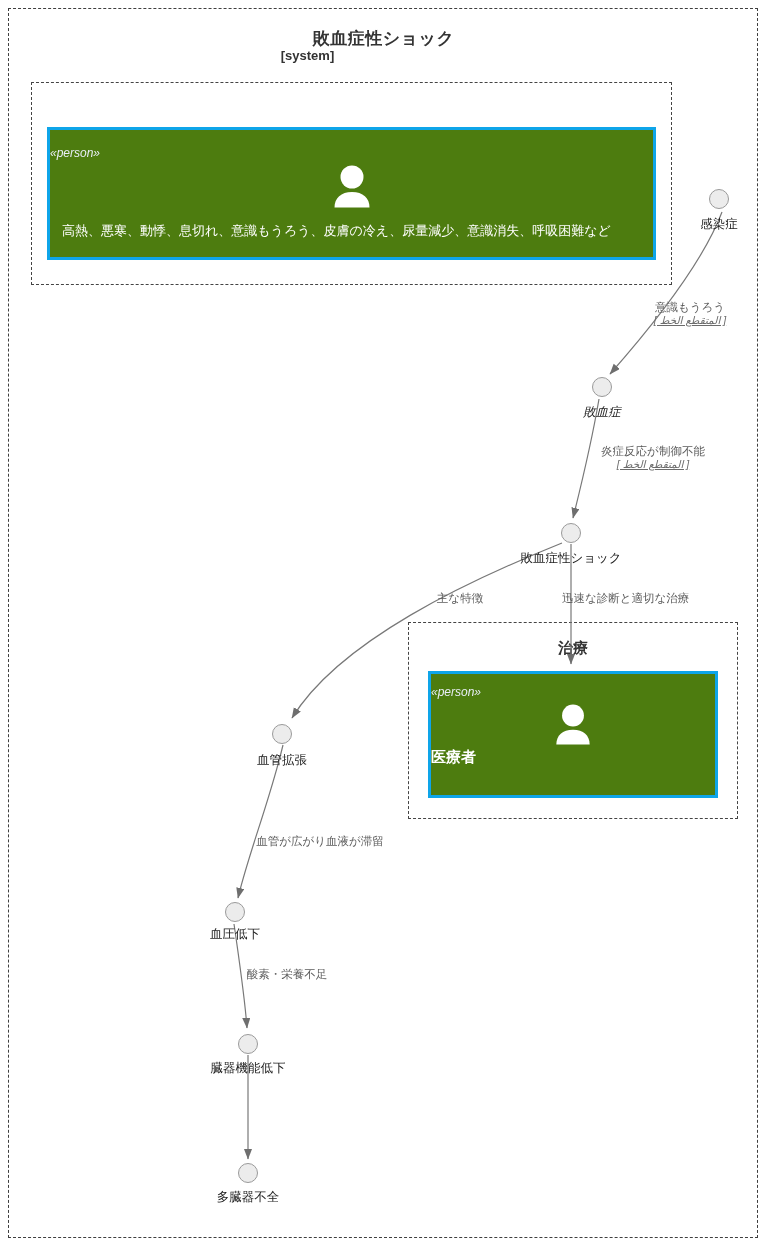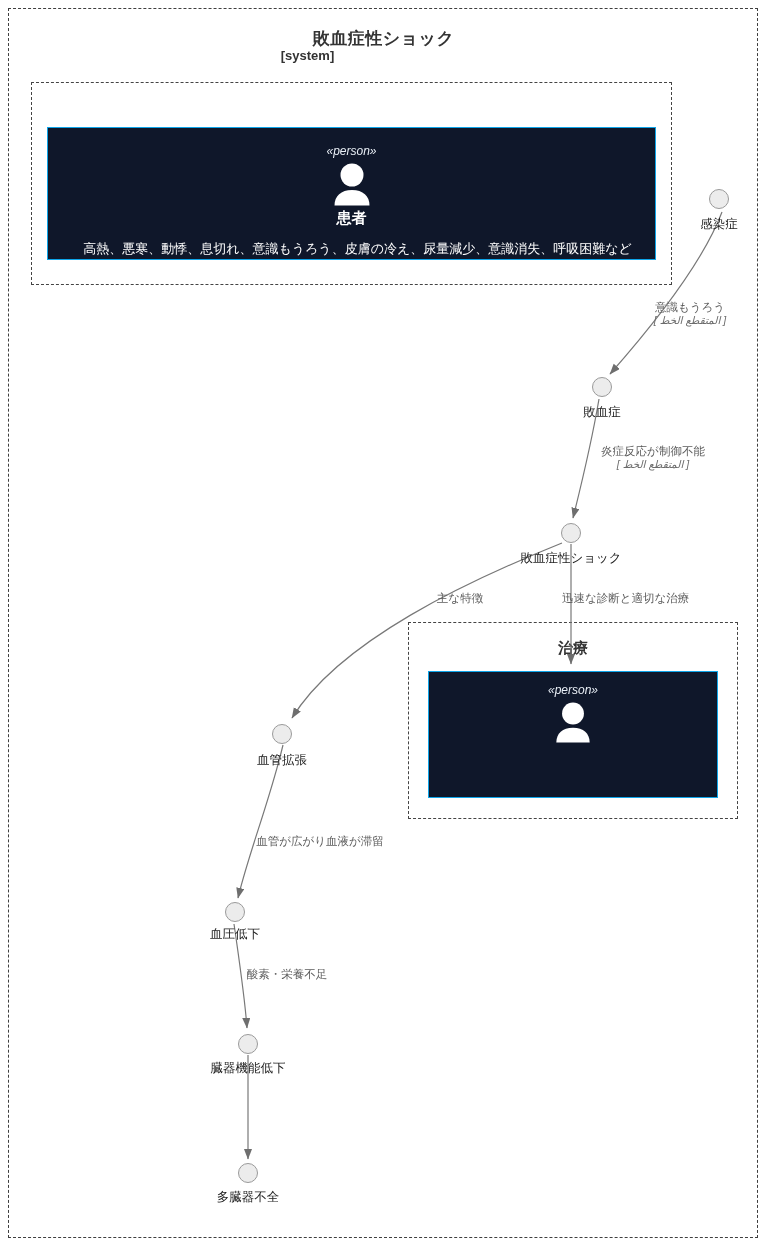--- a/index.html
+++ b/index.html
@@ -62,24 +62,24 @@
     width: 100%;
     text-align: center;
     font-size: 15px;
     font-weight: bold;
     color: #333333;
   }
   
   .person-box {
     position: absolute;
     box-sizing: border-box;
-    background: #0f172a;
-    border: 1px solid #0ea5e9;
+    background: #4d7c0f;
+    border: 3px solid #0ea5e9;
     color: #ffffff;
-    text-align: center;
+    text-align: left;
   }
   .person-stereotype {
     font-size: 12px;
     font-style: italic;
     color: #e8eef5;
     line-height: 1;
   }
   .person-icon {
     display: block;
     margin: 6px auto 2px auto;
@@ -122,20 +122,21 @@
     text-align: center;
     line-height: 1.25;
   }
   .edge-sublabel {
     display: block;
     font-size: 10.5px;
     color: #6b6b6b;
     direction: rtl;
     unicode-bidi: bidi-override;
     font-style: italic;
+    text-decoration: underline;
   }
 </style>
 </head>
 <body>
 
 <div id="canvas">
 
   <div class="boundary boundary-outer" style="left:8px; top:8px; width:750px; height:1230px;"></div>
 
   <div class="sys-title">敗血症性ショック</div>
@@ -144,35 +145,35 @@
   <div class="boundary" style="left:31px; top:82px; width:641px; height:203px;">
     <div class="boundary-label" style="top:16px;margin-top:36px;">症状</div>
   </div>
 
   <div class="person-box" style="left:47px; top:127px; width:609px; height:133px;">
     <div class="person-stereotype" style="margin-top:17px;">«person»</div>
     <svg class="person-icon" width="42" height="44" viewBox="0 0 42 44">
       <circle cx="21" cy="12" r="11.5" fill="#ffffff"></circle>
       <path d="M21 27 C10 27 3.5 33 3.5 42.5 L38.5 42.5 C38.5 33 32 27 21 27 Z" fill="#ffffff"></path>
     </svg>
-    <div class="person-name">患者</div>
     <div class="person-desc" style="margin-top:14px;">高熱、悪寒、動悸、息切れ、意識もうろう、皮膚の冷え、尿量減少、意識消失、呼吸困難など</div>
   </div>
 
 
   <div class="boundary" style="left:408px; top:622px; width:330px; height:197px;">
     <div class="boundary-label" style="top:16px;">治療</div>
   </div>
 
   <div class="person-box" style="left:428px; top:671px; width:290px; height:127px;">
     <div class="person-stereotype" style="margin-top:12px;">«person»</div>
     <svg class="person-icon" width="40" height="42" viewBox="0 0 42 44">
       <circle cx="21" cy="12" r="11.5" fill="#ffffff"></circle>
       <path d="M21 27 C10 27 3.5 33 3.5 42.5 L38.5 42.5 C38.5 33 32 27 21 27 Z" fill="#ffffff"></path>
     </svg>
+    <div class="person-name">医療者</div>
   </div>
 
   <svg class="layer">
     <defs>
       <marker id="arrow" markerWidth="10" markerHeight="10" refX="8.5" refY="3.4" orient="auto" markerUnits="strokeWidth">
         <path d="M0,0 L9,3.4 L0,6.8 z" fill="#6e6e6e"></path>
       </marker>
     </defs>
 
     <path d="M 722,212 C 700,270 640,340 610,374" fill="none" stroke="#787878" stroke-width="1.2" marker-end="url(#arrow)"></path>
@@ -187,21 +188,21 @@
 
     <path d="M 234,924 C 240,965 245,1000 247,1028" fill="none" stroke="#787878" stroke-width="1.2" marker-end="url(#arrow)"></path>
 
     <path d="M 248,1055 L 248,1159" fill="none" stroke="#787878" stroke-width="1.2" marker-end="url(#arrow)"></path>
   </svg>
 
   <div class="gnode" style="left:709px; top:189px;"></div>
   <div class="gnode-label" style="left:689px; top:216px; width:60px;">感染症</div>
 
   <div class="gnode" style="left:592px; top:377px;"></div>
-  <div class="gnode-label" style="left:572px; top:404px; width:60px;">敗血症</div>
+  <div class="gnode-label" style="left:572px; top:404px; width:60px;font-style:italic;">敗血症</div>
 
   <div class="gnode" style="left:561px; top:523px;"></div>
   <div class="gnode-label" style="left:506px; top:550px; width:130px;">敗血症性ショック</div>
 
   <div class="gnode" style="left:272px; top:724px;"></div>
   <div class="gnode-label" style="left:242px; top:752px; width:80px;">血管拡張</div>
 
   <div class="gnode" style="left:225px; top:902px;"></div>
   <div class="gnode-label" style="left:195px; top:926px; width:80px;">血圧低下</div>
 

